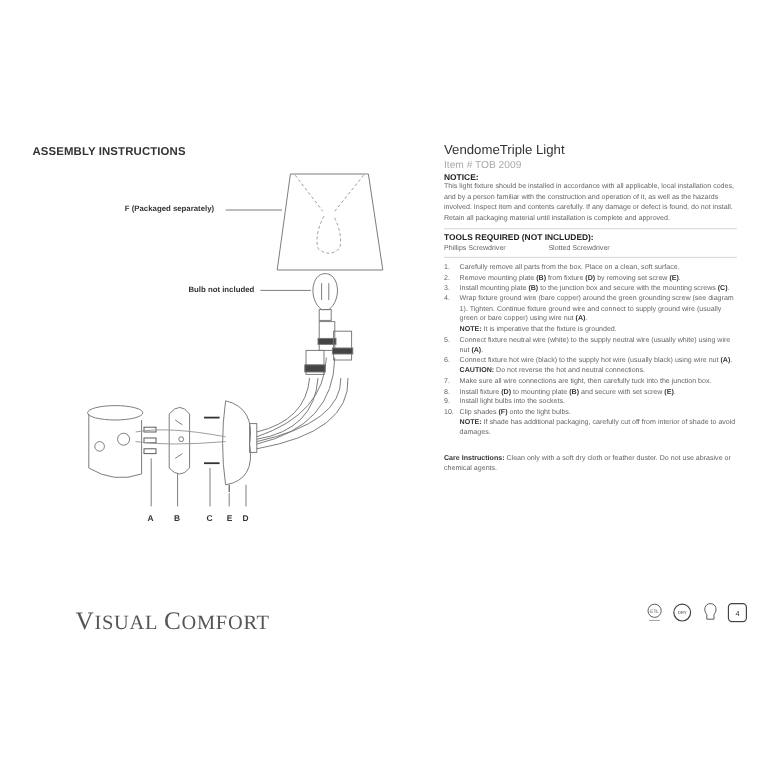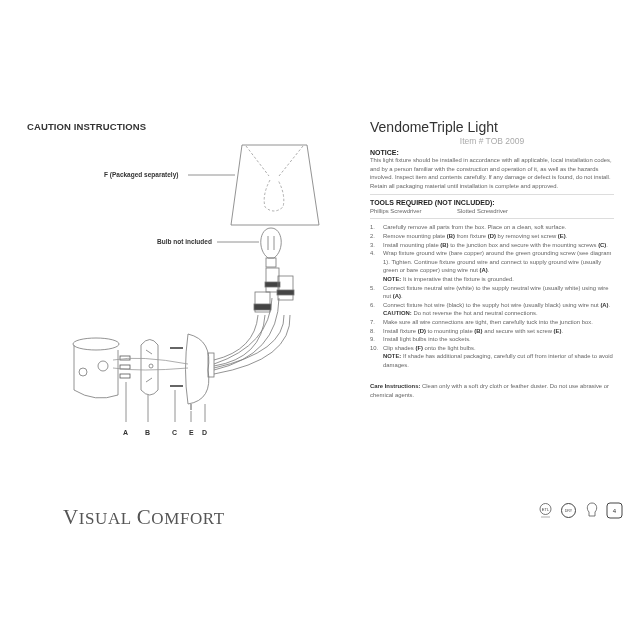--- a/index.html
+++ b/index.html
@@ -7,41 +7,41 @@
          font-family:"Liberation Sans", sans-serif; color:#444; }
   .abs { position:absolute; }
   #left-title { left:27px; top:121px; font-size:9.5px; font-weight:bold; color:#333; letter-spacing:0.1px; }
   #label-f { left:104px; top:171px; font-size:6.5px; font-weight:bold; color:#333; }
   #label-bulb { left:157px; top:238px; font-size:6.5px; font-weight:bold; color:#333; }
   .part-letter { position:absolute; top:429px; font-size:7px; font-weight:bold; color:#333; }
   #logo { left:27px; top:505px; font-family:"Liberation Serif", serif; color:#555; font-size:17px; letter-spacing:0.6px;margin-left:36px; }
   #logo .cap { font-size:21px; }
 
   #right { left:370px; top:119px; width:244px; }
-  .prod-name { font-size:14px; color:#333; }
-  .item-no { font-size:8.5px; color:#aaa; margin-top:1px;text-align:center; }
+  .prod-name { font-size:11px; color:#333; }
+  .item-no { font-size:8.5px; color:#aaa; margin-top:1px; }
   .sect-head { font-size:7px; font-weight:bold; color:#222; margin-top:3px; }
   .body-text { font-size:5.9px; line-height:8.6px; color:#666; }
   .divider { border-top:0.7px solid #ddd; margin:4px 0 4px 0; }
   .tools { display:flex; font-size:5.9px; color:#666; margin-top:2px; }
   .tools span:first-child { width:87px; }
   ol.steps { list-style:none; margin:0; padding:0; }
   ol.steps li { position:relative; padding-left:13px; font-size:5.9px; line-height:8.6px; color:#666; }
   ol.steps li .num { position:absolute; left:0; top:0; }
   ol.steps li .note { display:block; }
   b { color:#333; }
   .care { margin-top:13px; font-size:5.9px; line-height:8.6px; color:#666; }
   #cert { left:537px; top:502px; display:flex; gap:6px; align-items:center; }
   .cert-icon { width:17px; height:17px; display:flex; align-items:center; justify-content:center; font-size:4px; color:#444; }
   svg { position:absolute; }
 </style>
 </head>
 <body>
 
-<div id="left-title" class="abs">CAUTION INSTRUCTIONS</div>
+<div id="left-title" class="abs">ASSEMBLY INSTRUCTIONS</div>
 
 <svg width="640" height="640" viewBox="0 0 640 640" style="left:0;top:0;">
   <g fill="none" stroke="#777" stroke-width="0.8">
 
     <polygon points="242,145 307,145 319,225 231,225"></polygon>
     <g stroke-dasharray="2.5,2" stroke="#999">
       <line x1="246" y1="146" x2="269" y2="176"></line>
       <line x1="303" y1="146" x2="279" y2="176"></line>
       <path d="M270,180 Q262,195 265,207 Q274,215 283,207 Q286,195 278,180"></path>
     </g>

